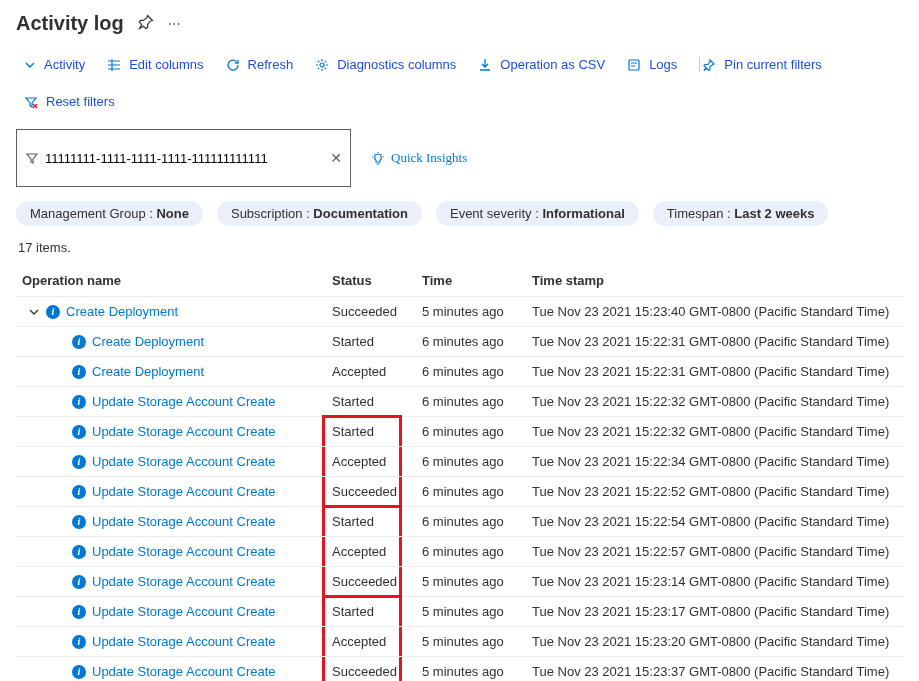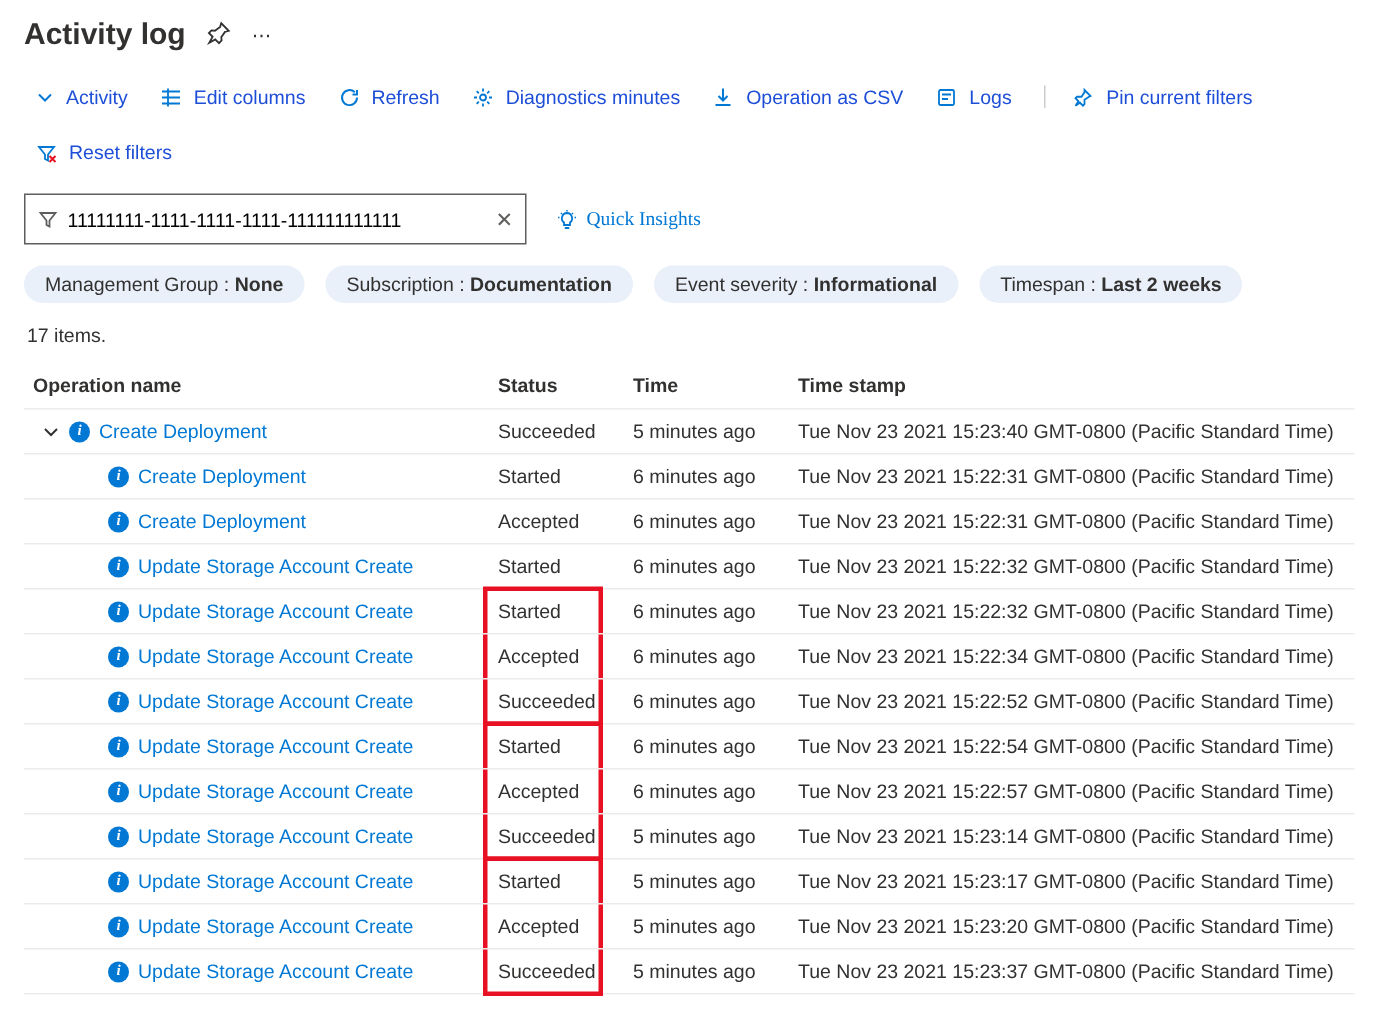--- a/index.html
+++ b/index.html
@@ -3,23 +3,23 @@
   <meta charset="utf-8">
   <style>
     * { margin: 0; padding: 0; box-sizing: border-box; }
     body { font-family: "Segoe UI", -apple-system, sans-serif; font-size: 13px; color: #323130; background: #fff; padding: 12px 16px; }
     .header { display: flex; align-items: center; gap: 14px; margin-bottom: 18px; }
     .header h1 { font-size: 20px; font-weight: 600; }
     .icon-btn { cursor: pointer; color: #323130; }
     .toolbar { display: flex; align-items: center; gap: 22px; padding: 4px 0 12px 8px; border-bottom: none; flex-wrap: wrap; }
     .toolbar-item { display: inline-flex; align-items: center; gap: 8px; cursor: pointer; color: #1d4ed8; font-size: 13px; }
     .toolbar-item svg { flex-shrink: 0; }
-    .toolbar-item.sep { border-left: 1px solid #ccc; padding-left: 18px; }
+    .toolbar-item.sep { border-left: 1px solid #ccc; padding-left: 2px; }
     .search-row { display: flex; align-items: center; gap: 20px; margin: 8px 0 14px 0; }
-    .search-box { display: flex; align-items: center; gap: 6px; border: 1px solid #605e5c; padding: 8px 8px; width: 335px; background: #fff; }
+    .search-box { display: flex; align-items: center; gap: 6px; border: 1px solid #605e5c; padding: 20px 8px; width: 335px; background: #fff; }
     .search-box input { border: none; outline: none; flex: 1; font-size: 13px; font-family: inherit; }
     .search-box .clear { cursor: pointer; color: #605e5c; font-size: 14px; }
     .quick-insights { display: inline-flex; align-items: flex-end; gap: 6px; color: #0078d4; cursor: pointer; font-size: 13px; font-family: Liberation Serif, serif; }
     .pill-row { display: flex; align-items: center; gap: 14px; flex-wrap: wrap; margin-bottom: 14px; }
     .pill { background: #e9f0fa; border-radius: 14px; padding: 5px 14px; font-size: 13px; cursor: pointer; }
     .pill b { font-weight: 600; }
     .count { margin: 8px 0 10px 2px; font-size: 13px; }
     table { width: 100%; border-collapse: collapse; }
     th { text-align: left; font-weight: 600; font-size: 13px; padding: 8px 6px; border-bottom: 1px solid #edebe9; }
     td { padding: 7px 6px; border-bottom: 1px solid #edebe9; font-size: 13px; vertical-align: middle; }
@@ -67,21 +67,21 @@
     <svg width="14" height="14" viewBox="0 0 14 14">
         <path fill="none" stroke="#0078d4" stroke-width="1.3" d="M12 7a5 5 0 11-1.5-3.5M12 2v3h-3"></path>
       </svg>
     <span>Refresh</span>
   </span>
   <span class="toolbar-item">
     <svg width="14" height="14" viewBox="0 0 14 14">
         <circle cx="7" cy="7" r="2" fill="none" stroke="#0078d4" stroke-width="1.2"></circle>
         <path fill="none" stroke="#0078d4" stroke-width="1.2" d="M7 1v2M7 11v2M1 7h2M11 7h2M2.8 2.8l1.4 1.4M9.8 9.8l1.4 1.4M11.2 2.8L9.8 4.2M4.2 9.8l-1.4 1.4"></path>
       </svg>
-    <span>Diagnostics minutes</span>
+    <span>Diagnostics columns</span>
   </span>
   <span class="toolbar-item">
     <svg width="14" height="14" viewBox="0 0 14 14">
         <path fill="none" stroke="#0078d4" stroke-width="1.3" d="M7 1v8M4 6l3 3 3-3M2 12h10"></path>
       </svg>
     <span>Operation as CSV</span>
   </span>
   <span class="toolbar-item">
     <svg width="14" height="14" viewBox="0 0 14 14">
         <rect x="2" y="2" width="10" height="10" rx="1" fill="none" stroke="#0078d4" stroke-width="1.2"></rect>

